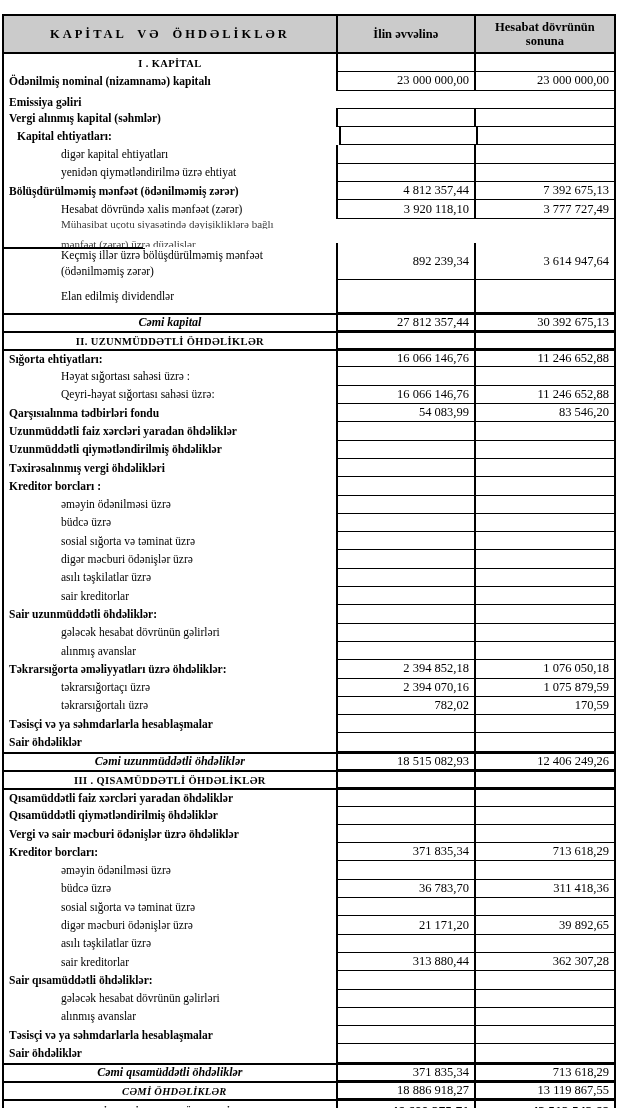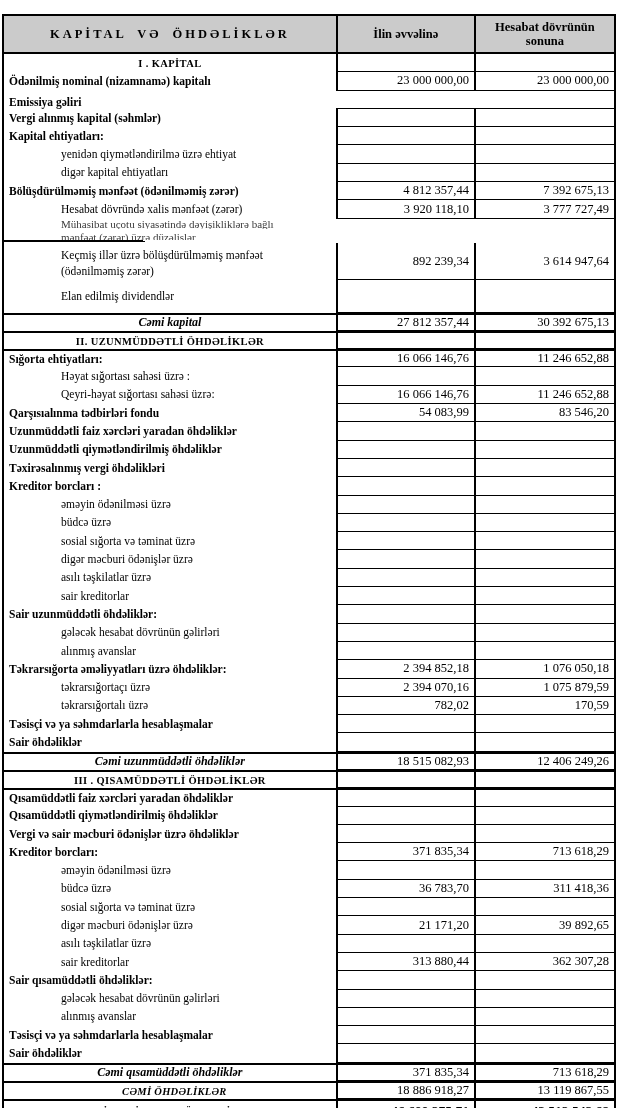--- a/index.html
+++ b/index.html
@@ -49,21 +49,21 @@
     font-size:12.5px;
   }
   .c1{width:139px;}
   .c2{width:141px;}
   
   .t-section .lbl{justify-content:center;padding-left:0;font-size:10.5px;letter-spacing:0.4px;}
   .t-sub .lbl,.t-sub2 .lbl,.t-sub2clip .lbl,.t-subtall .lbl{font-weight:normal;padding-left:57px;}
   .t-sub2 .lbl{display:block;padding-top:4px;line-height:16px;font-size:11.5px;}
   .t-sub2clip .lbl{display:block;padding-top:0;}
   .clipline{height:10px;overflow:hidden;font-size:11px;line-height:11px;color:#3a3a3a;}
-  .clipline.cl2{margin-top:3px;height:8px;}
+  .clipline.cl2{margin-top:10px;height:8px;}
   .t-total .lbl{justify-content:center;padding-left:0;font-style:italic;font-size:12px;}
   .t-totalcaps .lbl{justify-content:center;padding-left:9px;font-style:italic;font-size:10.5px;letter-spacing:0.3px;}
   .t-grand .lbl{justify-content:center;padding-left:0;font-size:11px;letter-spacing:0.3px;}
   .t-grand .cell{font-weight:bold;font-size:13.5px;}
 </style>
 </head>
 <body>
 
 <div class="page">
   <div class="sheet">
@@ -86,32 +86,32 @@
         <div class="row t-item" style="height: 18.3px; align-items: flex-end;">
           <div class="lbl">Emissiya gəliri</div>
           <div class="cell c1"></div>
           <div class="cell c2"></div>
         </div>
         <div class="row t-item" style="height: 18.3px;">
           <div class="lbl">Vergi alınmış kapital (səhmlər)</div>
           <div class="cell c1"></div>
           <div class="cell c2"></div>
         </div>
-        <div class="row t-item" style="height: 18.3px;">
+        <div class="row t-item" style="height: 18.3px; padding-left: 8px;">
           <div class="lbl">Kapital ehtiyatları:</div>
           <div class="cell c1"></div>
           <div class="cell c2"></div>
         </div>
         <div class="row t-sub" style="height: 18.3px;">
+          <div class="lbl">digər kapital ehtiyatları</div>
+          <div class="cell c1"></div>
+          <div class="cell c2"></div>
+        </div>
+        <div class="row t-sub" style="height: 18.3px;">
           <div class="lbl">yenidən qiymətləndirilmə üzrə ehtiyat</div>
-          <div class="cell c1"></div>
-          <div class="cell c2"></div>
-        </div>
-        <div class="row t-sub" style="height: 18.3px;">
-          <div class="lbl">digər kapital ehtiyatları</div>
           <div class="cell c1"></div>
           <div class="cell c2"></div>
         </div>
         <div class="row t-item" style="height: 18.3px;">
           <div class="lbl">Bölüşdürülməmiş mənfəət (ödənilməmiş zərər)</div>
           <div class="cell c1">4 812 357,44</div>
           <div class="cell c2">7 392 675,13</div>
         </div>
         <div class="row t-sub" style="height: 18.3px;">
           <div class="lbl">Hesabat dövründə xalis mənfəət (zərər)</div>

